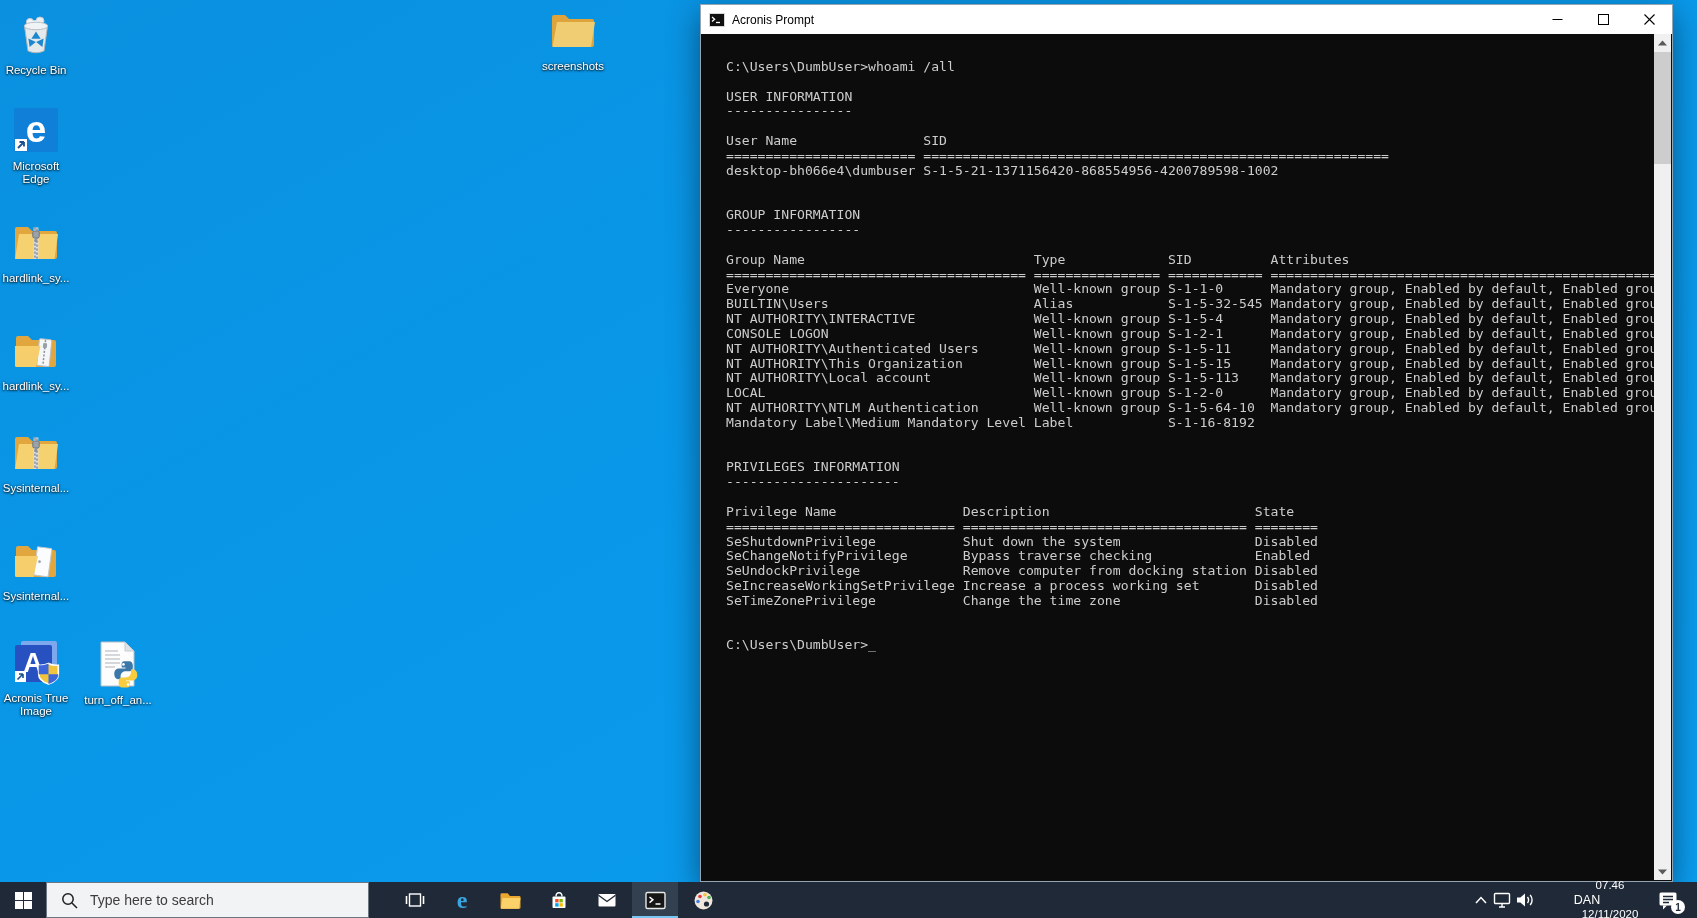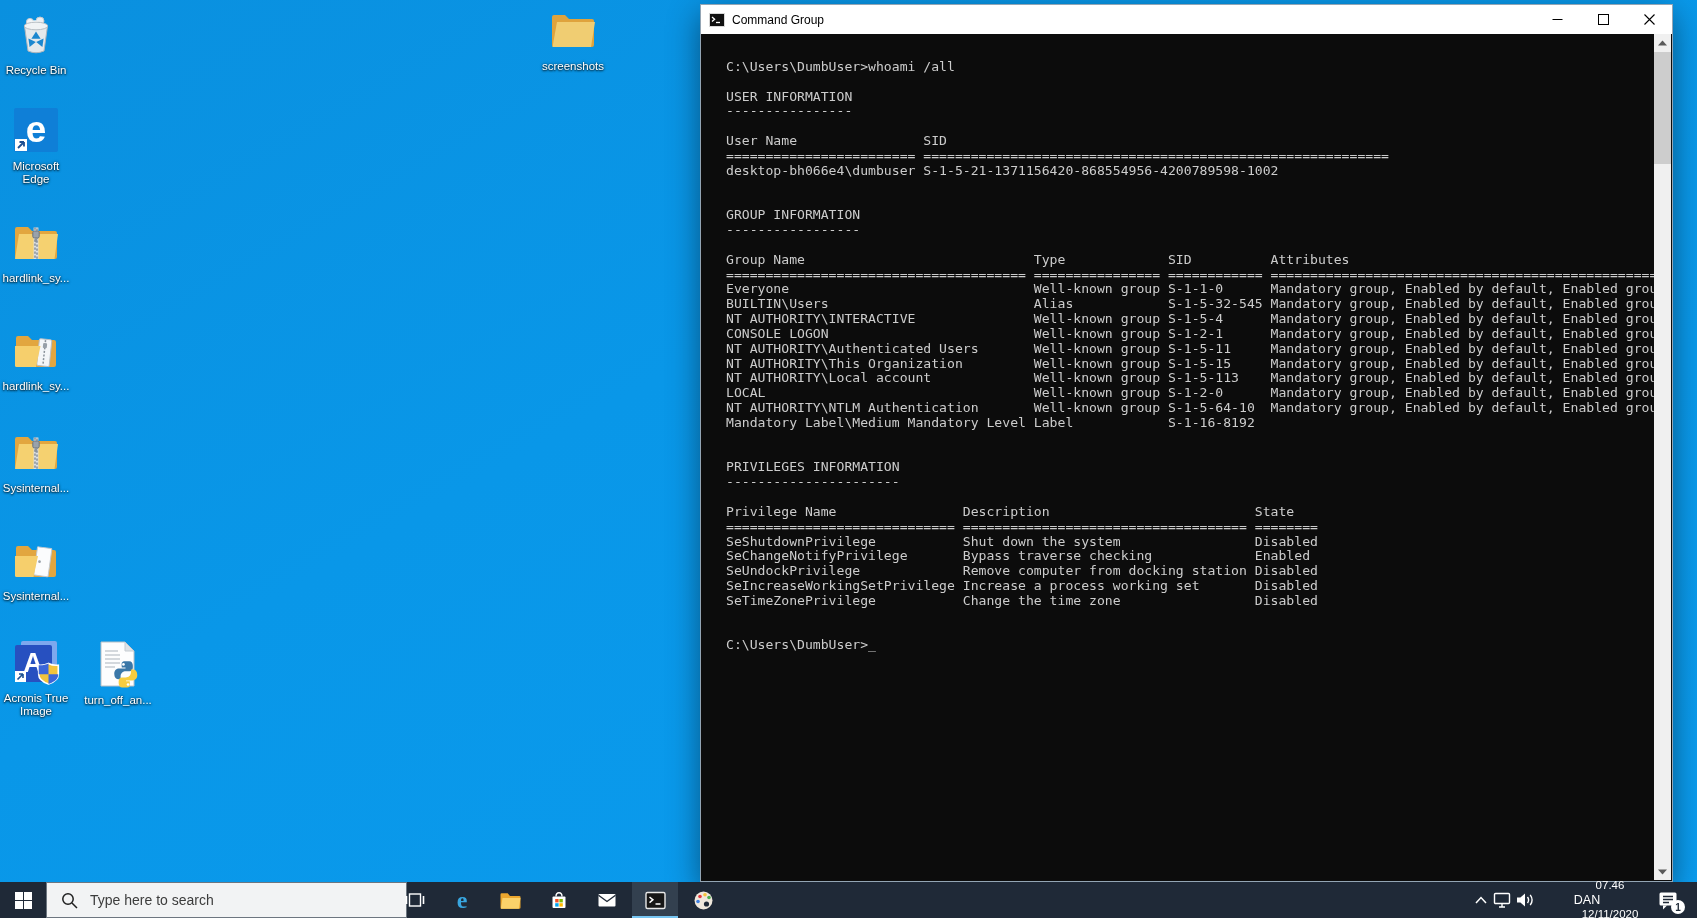--- a/index.html
+++ b/index.html
@@ -26,21 +26,21 @@
                font-size:13.12px;line-height:14.83px;color:#cccccc;white-space:pre;}
   #scrollbar{position:absolute;top:29px;right:1px;bottom:1px;width:17px;background:#f0f0f0;}
   #sb-thumb{position:absolute;left:0;top:18px;width:17px;height:112px;background:#cdcdcd;}
   .sb-arrow{position:absolute;left:0;width:17px;height:17px;display:flex;align-items:center;justify-content:center;}
   
   #taskbar{position:absolute;left:0;bottom:0;width:1697px;height:36px;background:#1f2937;}
   .tb-btn{position:absolute;top:0;width:46px;height:36px;display:flex;align-items:center;justify-content:center;}
   .tb-btn.active{background:#33404f;}
   .tb-underline{position:absolute;left:0;bottom:0;width:100%;height:2px;background:#76c5f2;}
   #start-button{left:0;width:46px;}
-  #search-box{position:absolute;left:46px;top:0;width:361px;height:36px;background:#f2f3f4;
+  #search-box{position:absolute;left:46px;top:0;width:323px;height:36px;background:#f2f3f4;
               border:1px solid #6d7680;box-sizing:border-box;display:flex;align-items:center;}
   #search-box input{border:0;outline:0;background:transparent;font-size:14px;color:#333;
                     font-family:"Liberation Sans",sans-serif;width:250px;}
   #search-box input::placeholder{color:#3c3c3c;opacity:1;}
   #search-icon{margin:0 10px 0 14px;}
   
   .tray-item{position:absolute;top:0;height:36px;display:flex;align-items:center;justify-content:center;color:#fff;}
   #tray-language{left:1536px;width:40px;font-size:12.5px;margin-left:31px;}
   #tray-clock{left:1578px;width:64px;flex-direction:column;font-size:11.5px;line-height:13.5px;text-align:center;gap:16px;}
   #action-center{left:1648px;width:40px;}
@@ -178,21 +178,21 @@
     <div class="di-label">screenshots</div>
   </div>
 
   <div id="cmd-window">
     <div id="titlebar">
       <svg id="title-icon" viewBox="0 0 16 16">
         <rect x="0.5" y="1.5" width="15" height="13" fill="#101010" stroke="#d8d8d8"></rect>
         <path d="M3 5 l2.6 2.2 L3 9.4" stroke="#fff" stroke-width="1.3" fill="none"></path>
         <path d="M7 10.5 h4" stroke="#fff" stroke-width="1.3"></path>
       </svg>
-      <span id="title-text">Command Group</span>
+      <span id="title-text">Acronis Prompt</span>
       <div id="caption-buttons">
         <div class="cap-btn">
           <svg width="11" height="11" viewBox="0 0 11 11">
               <path d="M0.5 5.5 h10" stroke="#000" stroke-width="1"></path>
             </svg>
         </div>
         <div class="cap-btn">
           <svg width="11" height="11" viewBox="0 0 11 11">
               <rect x="0.5" y="0.5" width="10" height="10" fill="none" stroke="#000" stroke-width="1"></rect>
             </svg>

